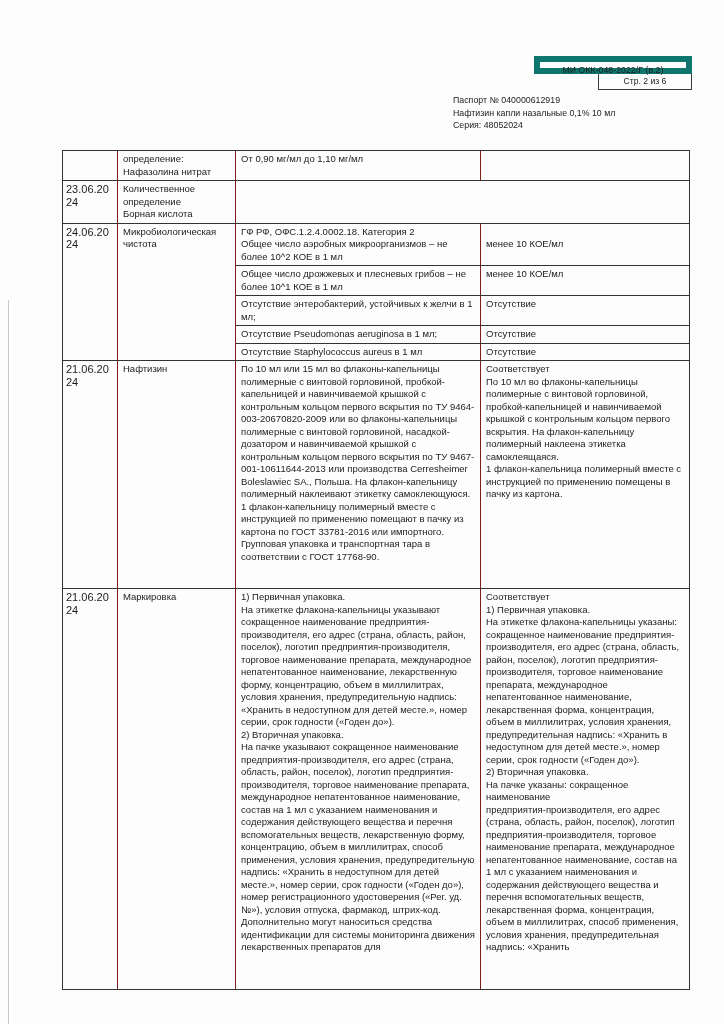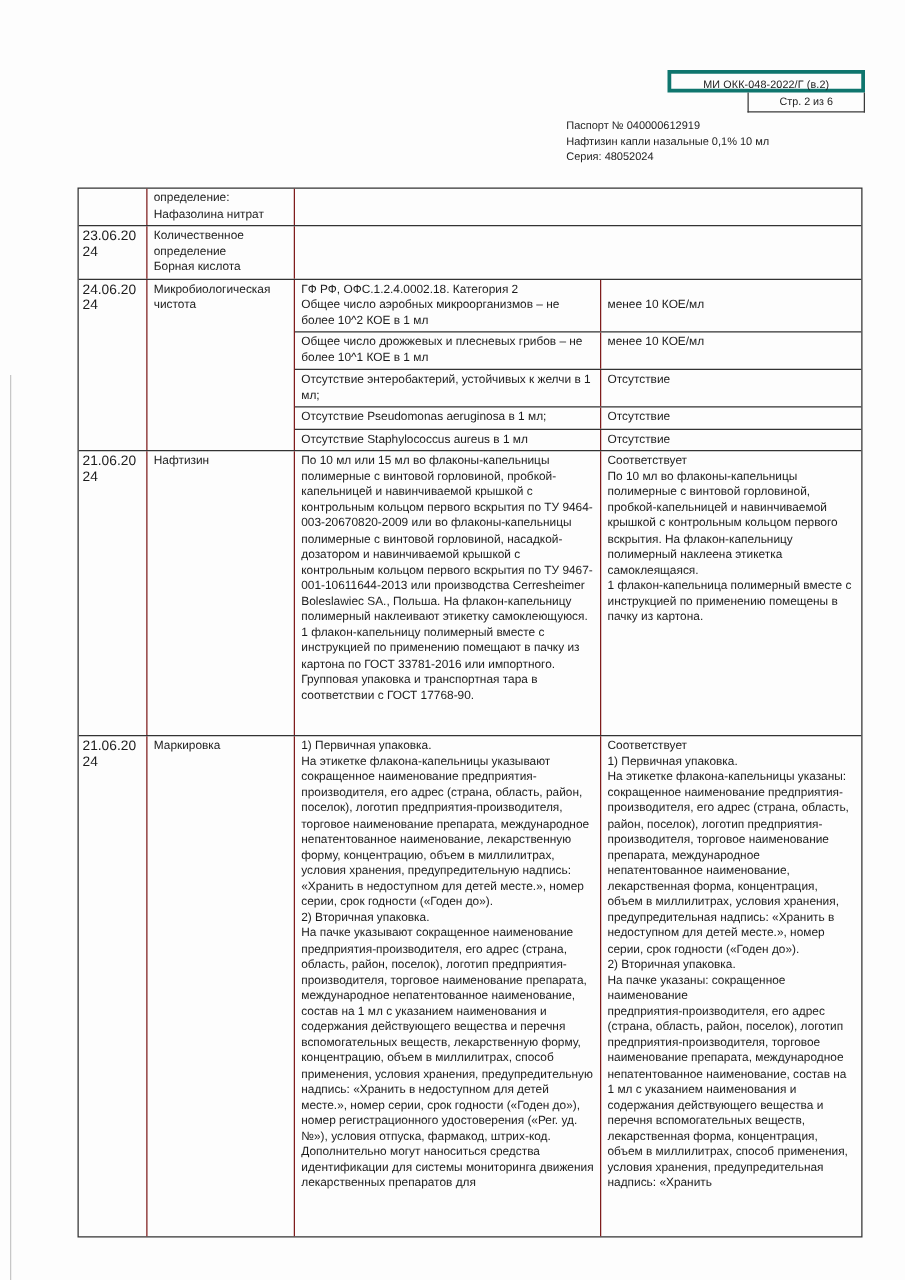--- a/index.html
+++ b/index.html
@@ -14,21 +14,21 @@
     background:#fdfdfd;
     overflow:hidden;
   }
   .scan-edge {
     position:absolute; left:8px; top:300px; bottom:0;
     width:1px; background:#9a9a9a; opacity:.55;
   }
   
   .ref-boxes { position:absolute; top:56px; right:32px; width:158px; font-size:8.6px; }
   .ref-box {
-    border:3px solid #0f766e; height:18px; line-height:16px;
+    border:6px solid #0f766e; height:18px; line-height:16px;
     text-align:center; letter-spacing:.1px;
   }
   .page-box {
     border:1px solid #3a3a3a; border-top:none; height:16px; line-height:14px;
     width:94px; margin-left:auto; text-align:center;
   }
   
   .header-info { position:absolute; left:453px; top:94px; font-size:8.8px; line-height:12.5px; }
   
   .doc-table {
@@ -67,20 +67,21 @@
     <div>Нафтизин капли назальные 0,1% 10 мл</div>
     <div>Серия: 48052024</div>
   </div>
 
   <div class="doc-table">
 
     <div class="trow" style="min-height:26px">
       <div class="cell c-date"></div>
       <div class="cell c-param">определение:
 Нафазолина нитрат</div>
+      <div class="cell c-req">От 0,90 мг/мл до 1,10 мг/мл</div>
       <div class="cell c-result"></div>
     </div>
 
     <div class="trow" style="min-height:38px">
       <div class="cell c-date">23.06.2024</div>
       <div class="cell c-param">Количественное
 определение
 Борная кислота</div>
     </div>
 

